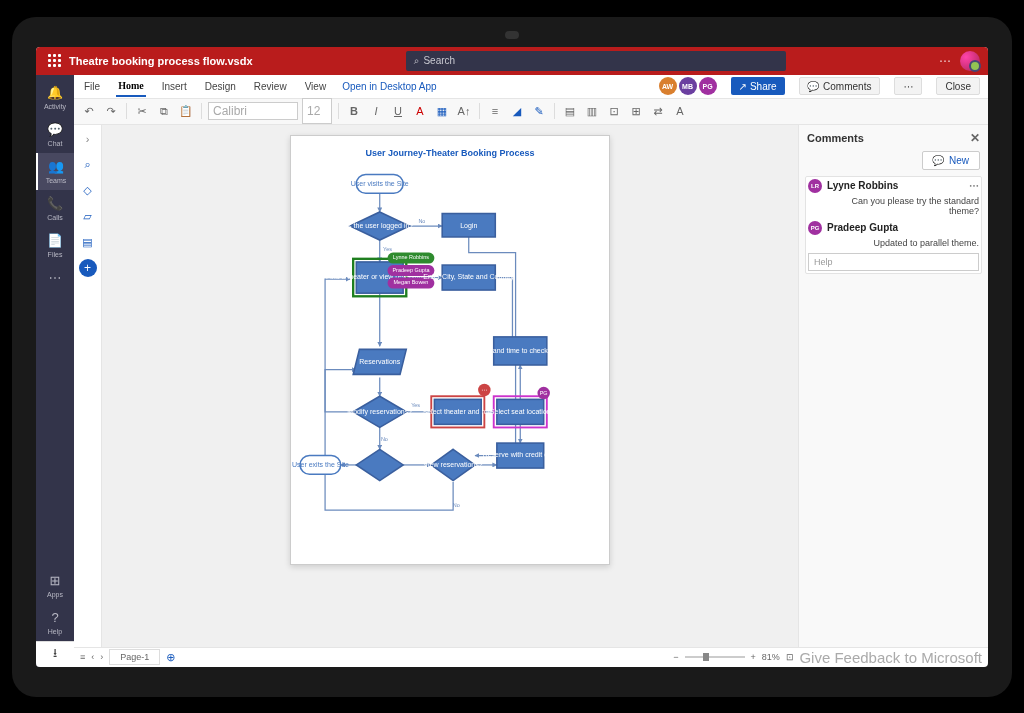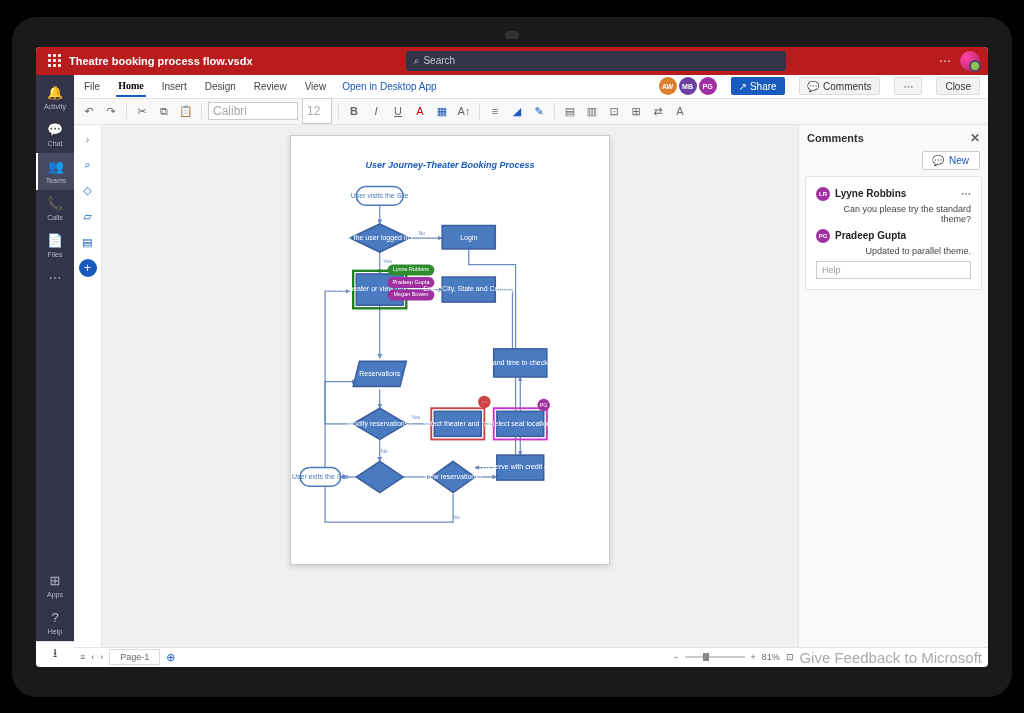--- a/index.html
+++ b/index.html
@@ -51,28 +51,28 @@
 .toolbar .sizebox { width: 30px; height: 26px; border: 1px solid #ccc; background: #fff; font-size: 12px; padding: 0 4px; display: flex; align-items: center; color: #aaa; }
 
 .workarea { flex: 1; display: flex; min-height: 0; }
 .shape-strip { width: 28px; background: #fff; border-right: 1px solid #e5e5e5; display: flex; flex-direction: column; align-items: center; padding-top: 4px; gap: 6px; }
 .shape-strip .sbtn { width: 20px; height: 20px; display: flex; align-items: center; justify-content: center; color: #185abd; font-size: 11px; cursor: pointer; }
 .shape-strip .chev { color: #888; }
 .shape-strip .add { width: 18px; height: 18px; background: #185abd; border-radius: 50%; color: #fff; display: flex; align-items: center; justify-content: center; font-size: 12px; }
 
 .canvas-wrap { flex: 1; background: #f0f0f0; position: relative; overflow: hidden; }
 .page { position: absolute; left: 50%; top: 10px; transform: translateX(-50%); width: 320px; height: 430px; background: #fff; border: 1px solid #ccc; box-shadow: 0 2px 6px rgba(0,0,0,.15); }
-.page .ptitle { text-align: center; font-size: 9px; font-weight: 700; color: #185abd; padding: 24px 0 4px; font-style: italic; }
+.page .ptitle { text-align: center; font-size: 9px; font-weight: 700; color: #185abd; padding: 12px 0 4px; }
 svg.flow { width: 100%; height: calc(100% - 22px); }
 
 .comments { width: 190px; background: #f9f9f9; border-left: 1px solid #e5e5e5; display: flex; flex-direction: column; font-size: 10px; }
 .comments .chead { padding: 6px 8px; font-size: 11px; font-weight: 600; color: #333; display: flex; align-items: center; }
 .comments .chead .x { margin-left: auto; cursor: pointer; color: #666; font-size: 12px; }
 .comments .newbtn { align-self: flex-end; margin: 0 8px 6px; padding: 3px 10px; border: 1px solid #ccc; background: #fff; border-radius: 2px; font-size: 10px; color: #185abd; display: flex; gap: 4px; cursor: pointer; }
-.comments .thread { background: #fff; border: 1px solid #e3e3e3; margin: 0 6px; padding: 10px; border-radius: 2px; }
+.comments .thread { background: #fff; border: 1px solid #e3e3e3; margin: 0 6px; padding: 2px; border-radius: 2px; }
 .comments .cuser { display: flex; gap: 5px; align-items: center; font-size: 10px; font-weight: 600; color: #222; }
 .comments .cuser .av { width: 14px; height: 14px; border-radius: 50%; font-size: 6px; color: #fff; display: flex; align-items: center; justify-content: center; }
 .comments .cuser .more { margin-left: auto; color: #888; cursor: pointer; }
 .comments .ctext { font-size: 9px; color: #444; margin: 3px 0 5px 19px; text-align: right; }
 .comments .reply { display: flex; align-items: center; width: 100%; height: 18px; border: 1px solid #ccc; font-size: 9px; padding: 0 5px; margin-top: 4px; color: #999; background: #fff; }
 
 .status { height: 20px; border-top: 1px solid #e5e5e5; display: flex; align-items: center; font-size: 9px; color: #666; padding: 0 6px; gap: 6px; }
 .status .page-tab { padding: 2px 10px; border: 1px solid #ddd; background: #fff; }
 .status .addpage { color: #185abd; font-size: 11px; }
 .status .flex { flex: 1; }

